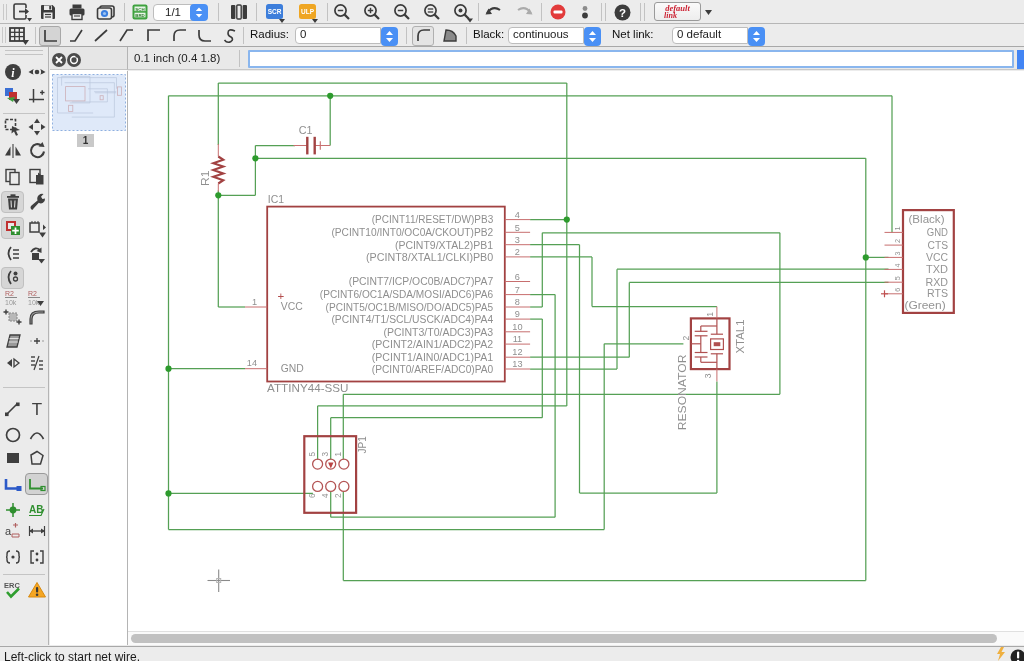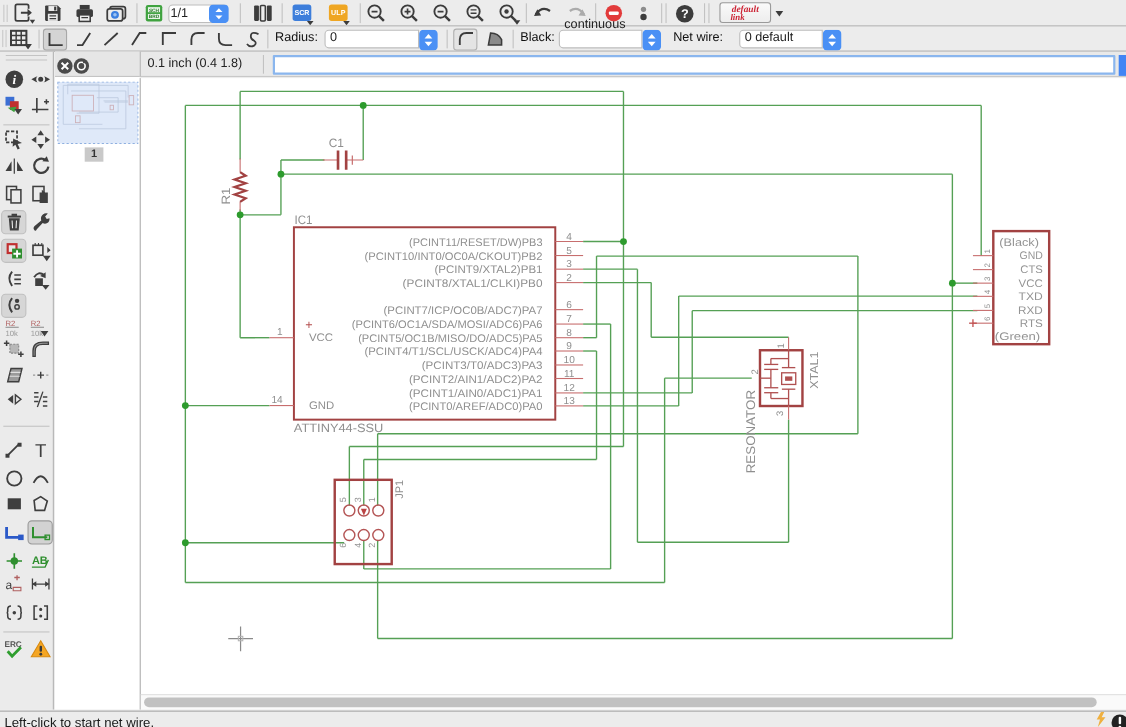--- a/index.html
+++ b/index.html
@@ -38,21 +38,21 @@
   </svg>
 <div style="position:absolute;left:124px;top:3px;width:1px;height:18px;background:#c2c2c2"></div>
 <svg style="position:absolute;left:130px;top:2px" width="20" height="20" viewBox="0 0 20 20">
     <rect x="2.5" y="2.5" width="15" height="15" rx="2" fill="#3fa23f"></rect>
     <rect x="4.5" y="4.5" width="11" height="4.6" fill="#e8f5e8"></rect>
     <rect x="4.5" y="10.7" width="11" height="4.6" fill="#e8f5e8"></rect>
     <text x="10" y="8.6" font-size="4.4" text-anchor="middle" font-family="Liberation Sans" fill="#2a7a2a" font-weight="bold">SCH</text>
     <text x="10" y="14.8" font-size="4.4" text-anchor="middle" font-family="Liberation Sans" fill="#2a7a2a" font-weight="bold">BRD</text>
   </svg>
 <div style="position:absolute;left:153px;top:3.5px;width:54px;height:17px;background:#fff;border:1px solid #bdbdbd;border-radius:4px"></div>
-<div style="position:absolute;left:155px;top:3.5px;width:36px;height:17px;font:11.5px 'Liberation Sans';color:#222;text-align:left;line-height:17px">1/1</div>
+<div style="position:absolute;left:155px;top:3.5px;width:36px;height:17px;font:11.5px 'Liberation Sans';color:#222;text-align:center;line-height:17px">1/1</div>
 <svg style="position:absolute;left:190px;top:3.5px" width="18" height="17" viewBox="0 0 18 17">
     <rect x="0" y="0" width="18" height="17" rx="4" fill="#4a90f5"></rect>
     <path d="M9 3.5 L12.2 7 L5.8 7 Z" fill="#fff"></path>
     <path d="M9 13.5 L12.2 10 L5.8 10 Z" fill="#fff"></path>
   </svg>
 <div style="position:absolute;left:218px;top:3px;width:1px;height:18px;background:#c2c2c2"></div>
 <svg style="position:absolute;left:228px;top:2px" width="22" height="20" viewBox="0 0 22 20">
     <rect x="3" y="3" width="4.4" height="14" rx="1" fill="#3c3c3c"></rect>
     <rect x="8.8" y="3" width="4.4" height="14" rx="1" fill="none" stroke="#3c3c3c" stroke-width="1.4"></rect>
     <rect x="14.6" y="3" width="4.4" height="14" rx="1" fill="#3c3c3c"></rect>
@@ -181,27 +181,27 @@
 <div style="position:absolute;left:412px;top:25.5px;width:22px;height:20px;border:1px solid #b0b0b0;border-radius:3px;background:#e4e4e4"></div>
 <svg style="position:absolute;left:414px;top:26px" width="20" height="19" viewBox="0 0 20 19">
     <path d="M4 15 L4 10 Q4 4 10 4 L16 4" fill="none" stroke="#3c3c3c" stroke-width="1.7"></path>
   </svg>
 <svg style="position:absolute;left:440px;top:26px" width="20" height="19" viewBox="0 0 20 19">
     <path d="M4 15 L16 15 L16 10 Q13 4 6 4 Z" fill="#8a8a8a" stroke="#3c3c3c" stroke-width="1.4"></path>
   </svg>
 <div style="position:absolute;left:466px;top:27px;width:1px;height:17px;background:#c2c2c2"></div>
 <div style="position:absolute;left:473px;top:28px;width:40px;height:15px;font:11.5px 'Liberation Sans';color:#111">Black:</div>
 <div style="position:absolute;left:508px;top:26.5px;width:76px;height:17px;background:#fff;border:1px solid #bdbdbd;border-radius:4px 0 0 4px"></div>
-<div style="position:absolute;left:513px;top:16px;width:70px;height:15px;font:11.5px 'Liberation Sans';color:#222">continuous</div>
+<div style="position:absolute;left:513px;top:28px;width:70px;height:15px;font:11.5px 'Liberation Sans';color:#222">continuous</div>
 <svg style="position:absolute;left:584px;top:26.5px" width="17" height="19" viewBox="0 0 17 19">
     <rect x="0" y="0" width="17" height="19" rx="4" fill="#4a90f5"></rect>
     <path d="M8.5 4 L12 8 L5 8 Z" fill="#fff"></path>
     <path d="M8.5 15 L12 11 L5 11 Z" fill="#fff"></path>
   </svg>
-<div style="position:absolute;left:612px;top:28px;width:62px;height:15px;font:11.5px 'Liberation Sans';color:#111">Net wire:</div>
+<div style="position:absolute;left:612px;top:28px;width:62px;height:15px;font:11.5px 'Liberation Sans';color:#111">Net link:</div>
 <div style="position:absolute;left:672px;top:26.5px;width:76px;height:17px;background:#fff;border:1px solid #bdbdbd;border-radius:4px 0 0 4px"></div>
 <div style="position:absolute;left:677px;top:28px;width:70px;height:15px;font:11.5px 'Liberation Sans';color:#222">0 default</div>
 <svg style="position:absolute;left:748px;top:26.5px" width="17" height="19" viewBox="0 0 17 19">
     <rect x="0" y="0" width="17" height="19" rx="4" fill="#4a90f5"></rect>
     <path d="M8.5 4 L12 8 L5 8 Z" fill="#fff"></path>
     <path d="M8.5 15 L12 11 L5 11 Z" fill="#fff"></path>
   </svg>
 <div style="position:absolute;left:0;top:46.5px;width:48.5px;height:598.5px;background:#ebebeb;border-right:1px solid #b4b4b4"></div>
 <div style="position:absolute;left:49.5px;top:46.5px;width:77px;height:598.5px;background:#fff"></div>
 <div style="position:absolute;left:49.5px;top:46.5px;width:77px;height:23.5px;background:#e6e6e6;border-bottom:1px solid #c4c4c4"></div>

